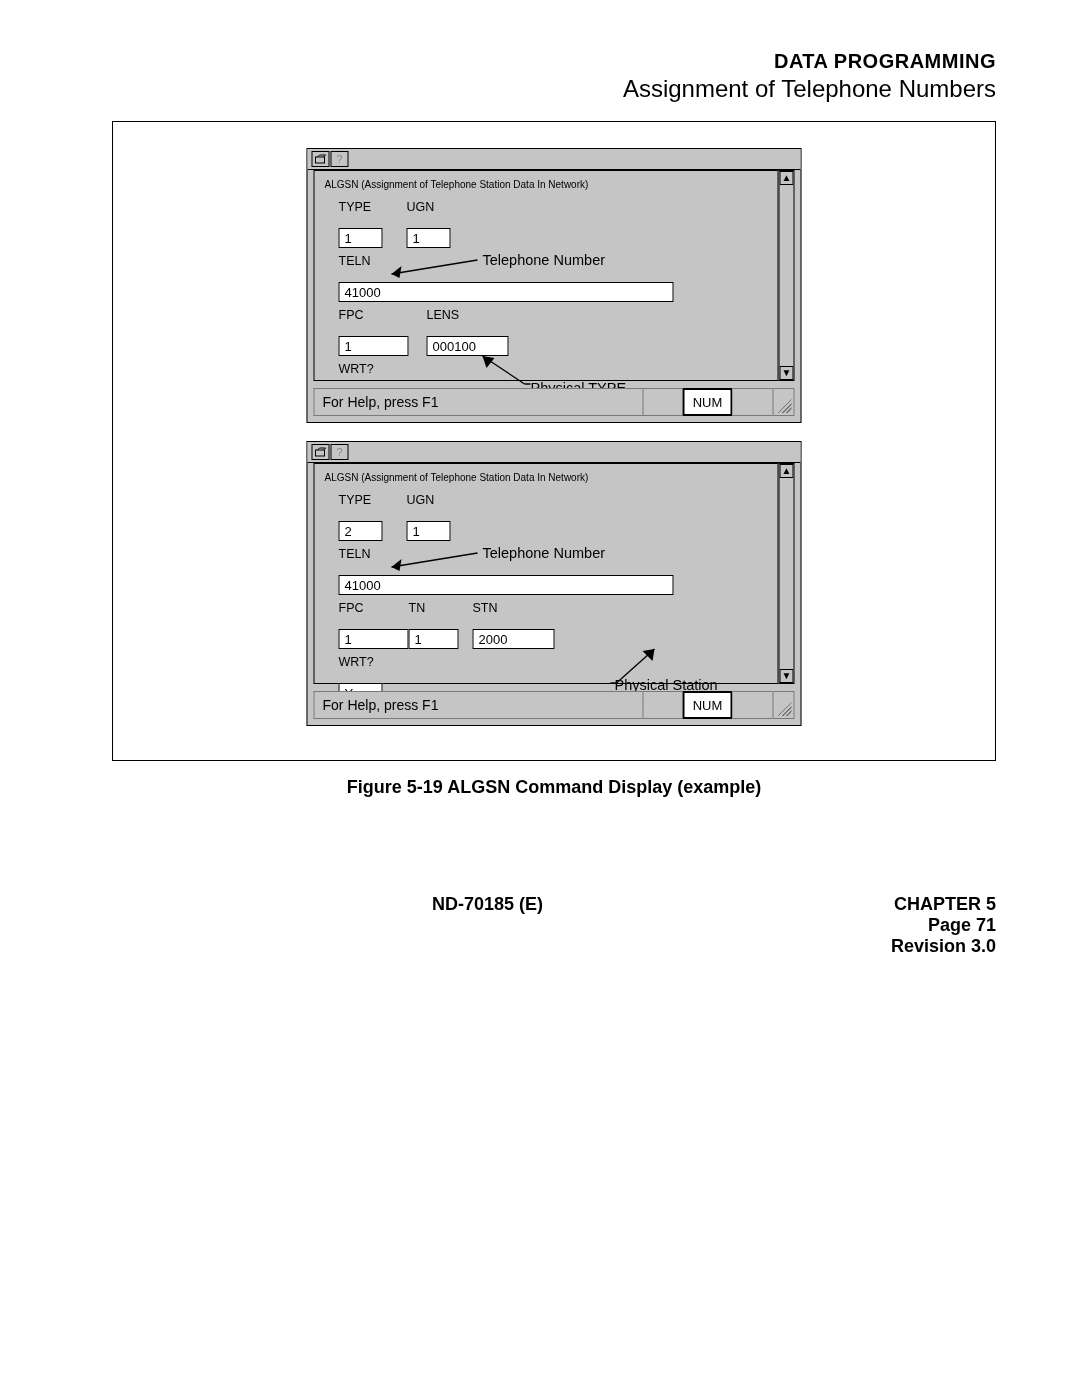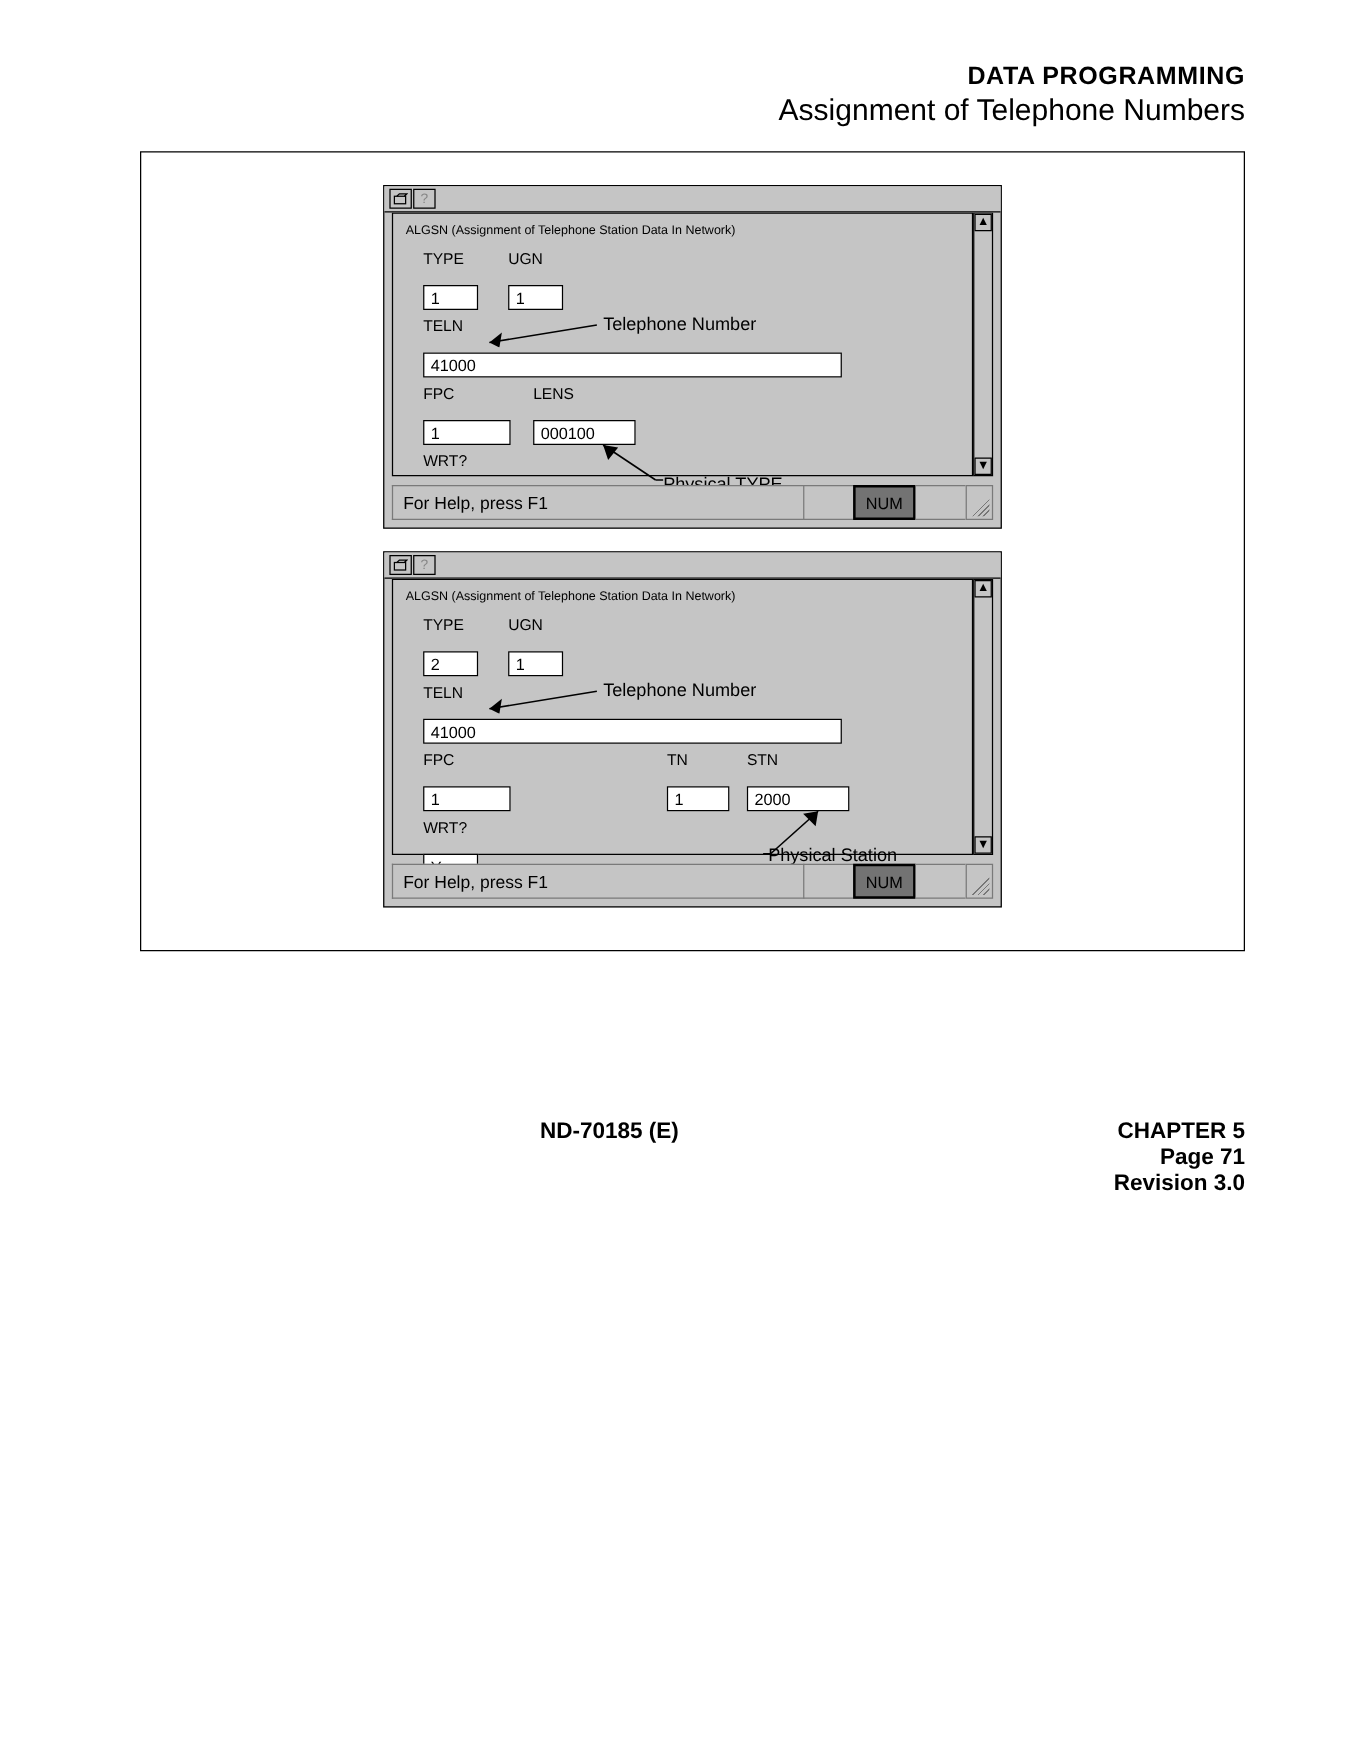--- a/index.html
+++ b/index.html
@@ -12,21 +12,21 @@
   .win{border:1.5px solid #000;background:#c5c5c5;width:495px;height:275px;margin-bottom:18px;position:relative;box-sizing:border-box}
   .toolbar{height:21px;background:#c5c5c5;border-bottom:1px solid #000;box-sizing:border-box;padding:2px 4px;display:flex;gap:1px}
   .tb-btn{width:18px;height:16px;border:1px solid #000;background:#c5c5c5;box-sizing:border-box;display:flex;align-items:center;justify-content:center}
   .content{position:absolute;left:6px;right:22px;top:21px;height:211px;border:1px solid #000;background:#c5c5c5;box-sizing:border-box;padding:8px 10px;font-size:12.5px}
   .scroll{position:absolute;right:6px;top:21px;width:16px;height:211px;border:1px solid #000;background:#c5c5c5;box-sizing:border-box}
   .sc-btn{position:absolute;left:0;width:14px;height:14px;border:1px solid #000;background:#c5c5c5;box-sizing:border-box;display:flex;align-items:center;justify-content:center;font-size:10px;line-height:10px}
   .sc-up{top:0}.sc-down{bottom:0}
   .statusbar{position:absolute;left:6px;right:6px;bottom:6px;height:28px;display:flex;align-items:flex-start;font-size:14px}
   .sb-help{flex:1;border:1px solid #7a7a7a;border-right:none;height:28px;display:flex;align-items:center;padding-left:8px;box-sizing:border-box;background:#c5c5c5}
   .sb-cell{width:40px;height:28px;border:1px solid #7a7a7a;border-right:none;box-sizing:border-box;background:#c5c5c5}
-  .sb-num{width:50px;height:28px;border:2px solid #000;display:flex;align-items:center;justify-content:center;font-size:13px;box-sizing:border-box;background:#737373}
+  .sb-num{width:50px;height:28px;border:2px solid #000;display:flex;align-items:center;justify-content:center;font-size:13px;box-sizing:border-box;background:#ffffff}
   .sb-cell2{width:40px;height:28px;border:1px solid #7a7a7a;border-left:none;border-right:none;box-sizing:border-box;background:#c5c5c5}
   .sb-grip{width:22px;height:28px;border:1px solid #7a7a7a;box-sizing:border-box;background:#c5c5c5;position:relative}
   .sb-grip::before{content:"";position:absolute;right:2px;bottom:2px;width:14px;height:14px;background:linear-gradient(135deg,transparent 0 50%,#777 50% 55%,transparent 55% 65%,#777 65% 70%,transparent 70% 80%,#777 80% 85%,transparent 85%)}
   .desc{font-size:10px;margin-bottom:10px}
   .lbl{font-size:12.5px}
   .field{background:#fff;border:1.5px solid #000;height:20px;box-sizing:border-box;padding:1px 5px;font-size:13px;display:flex;align-items:center}
   .row{display:flex;align-items:flex-end;gap:0;margin-top:2px}
   .col{display:flex;flex-direction:column;gap:14px}
   .callout{font-size:14.5px}
   svg.arrow{position:absolute;pointer-events:none}
@@ -180,21 +180,21 @@
               </svg>
           </div>
 
           <div class="row" style="margin-top:6px">
             <div class="col" style="margin-left:14px">
               <span class="lbl">FPC</span>
               <div class="field" style="width:70px">
                   <span>1</span>
                 </div>
             </div>
-            <div class="col" style="margin-left:125px">
+            <div class="col" style="">
               <span class="lbl">TN</span>
               <div class="field" style="width:50px">
                   <span>1</span>
                 </div>
             </div>
             <div class="col" style="margin-left:14px">
               <span class="lbl">STN</span>
               <div class="field" style="width:82px">
                   <span>2000</span>
                 </div>
@@ -225,20 +225,21 @@
           <div class="sb-cell"></div>
           <div class="sb-num">NUM</div>
           <div class="sb-cell2"></div>
           <div class="sb-grip"></div>
         </div>
       </div>
 
     </div>
   </div>
 
+  <div class="caption">Figure 5-19    ALGSN Command Display (example)</div>
 
   <div class="footer">
     <div></div>
     <div class="fc">ND-70185 (E)</div>
     <div class="fr">
       <div>CHAPTER 5</div>
       <div>Page 71</div>
       <div>Revision 3.0</div>
     </div>
   </div>

